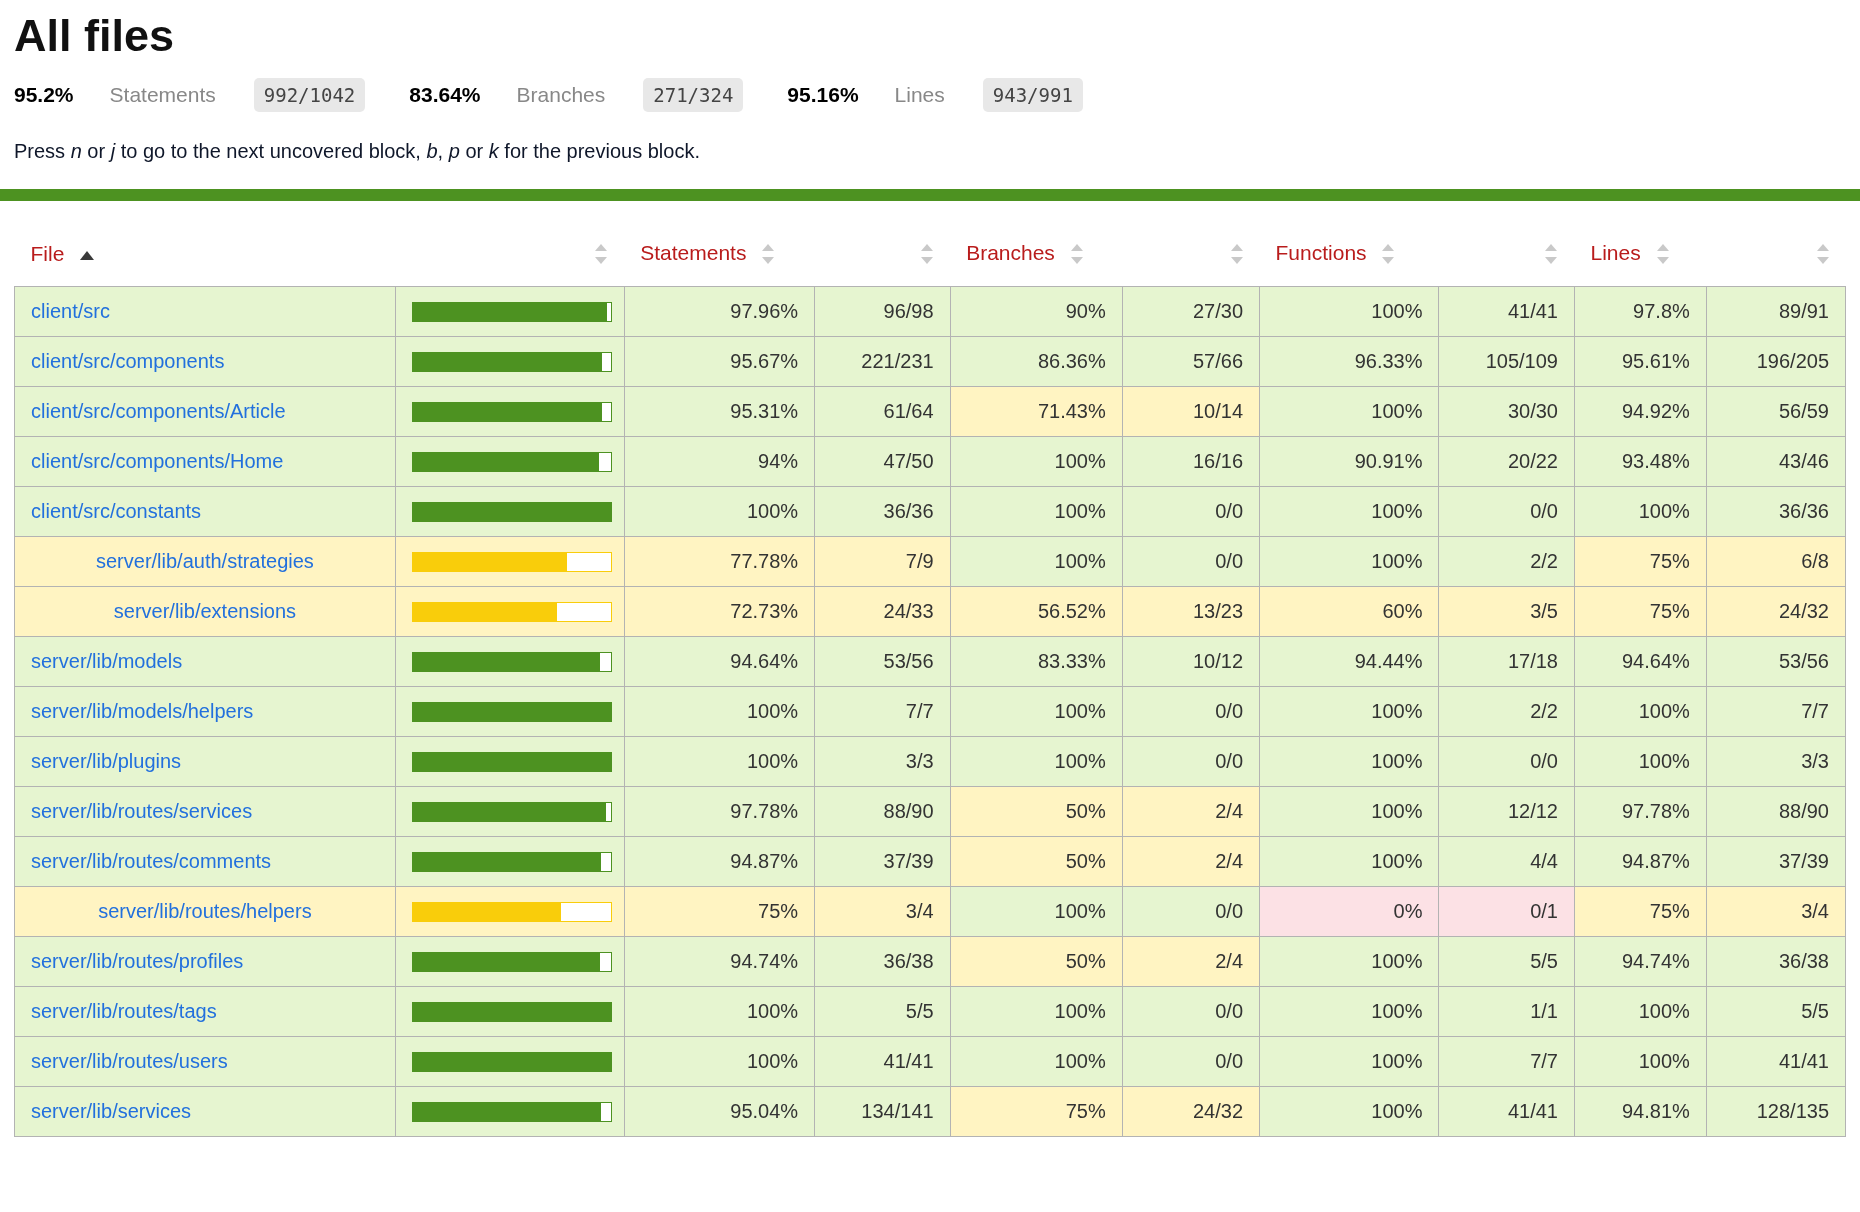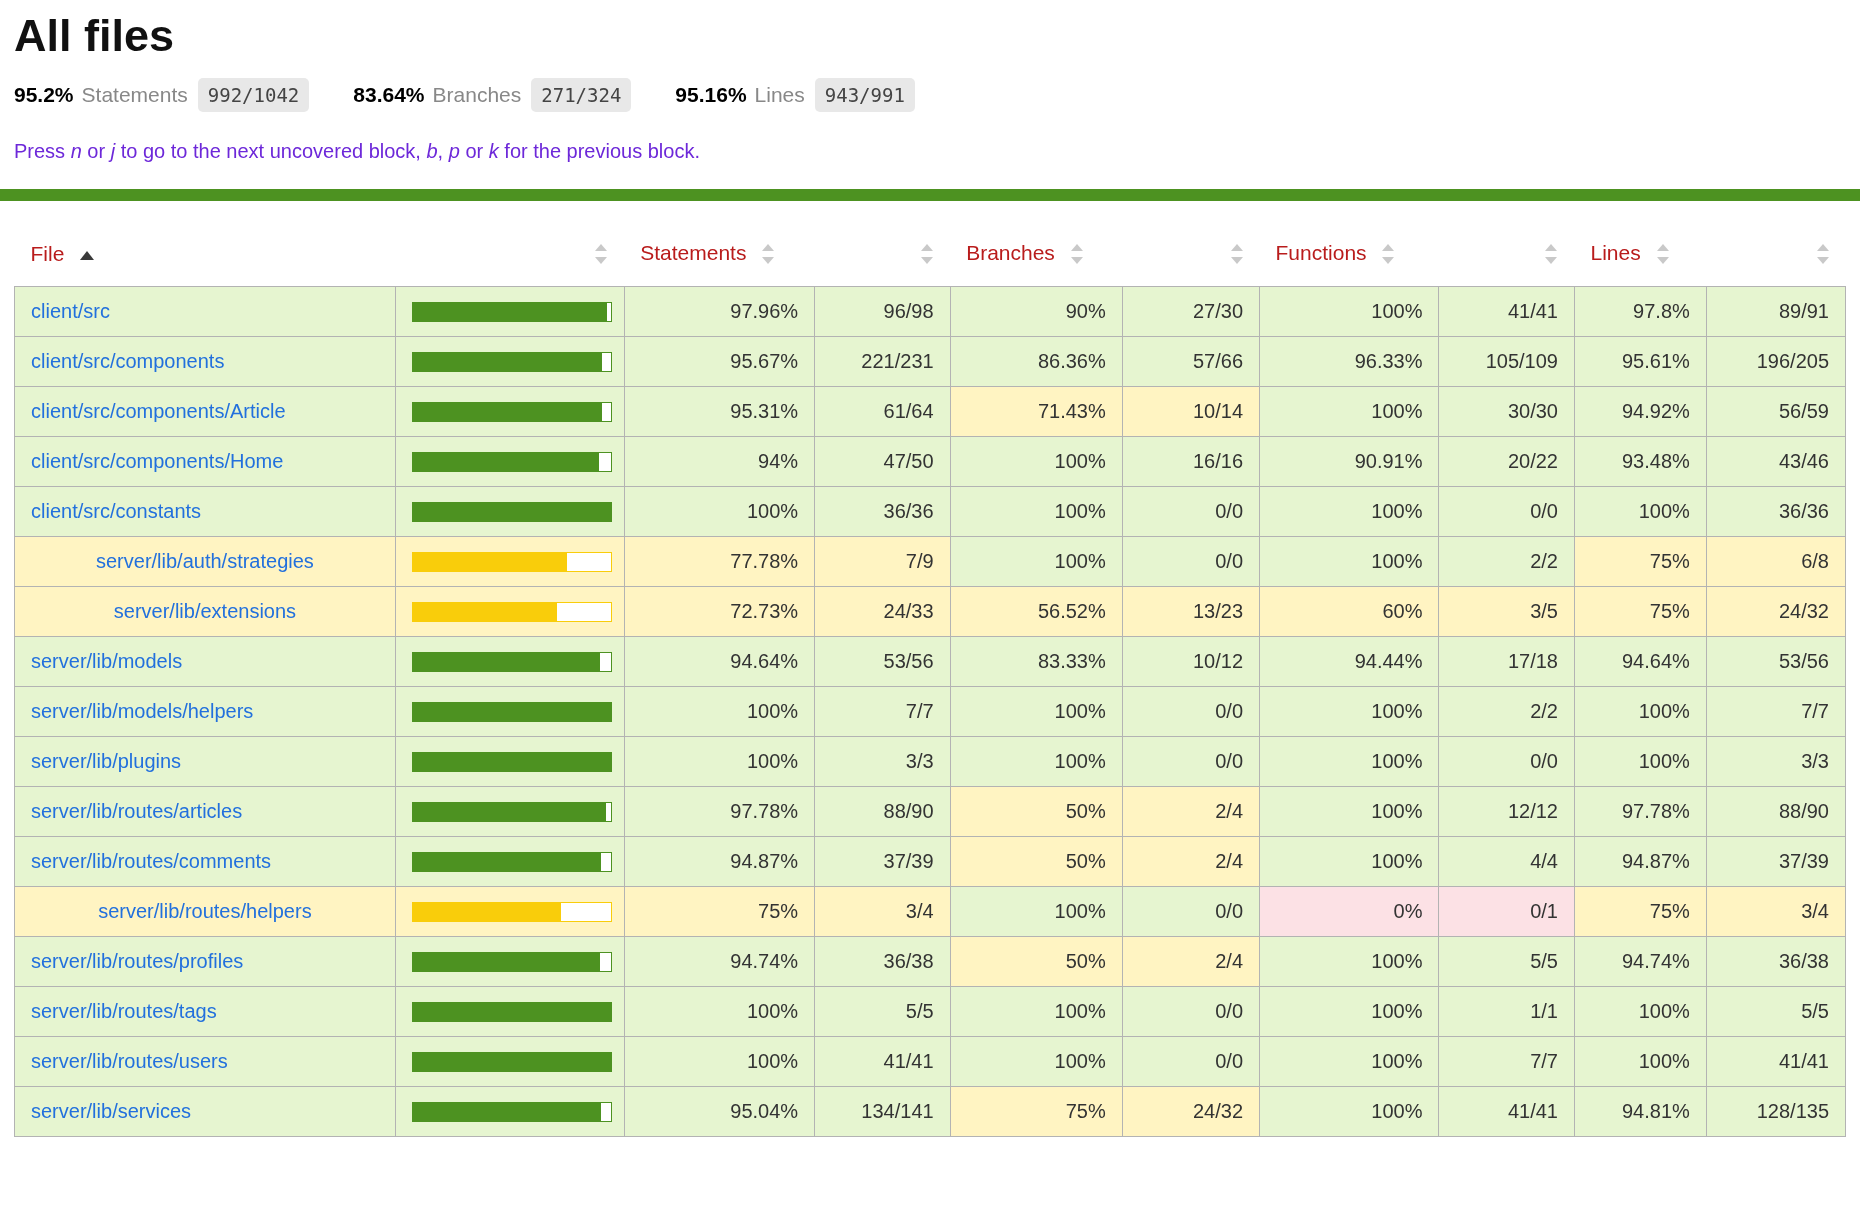--- a/index.html
+++ b/index.html
@@ -9,27 +9,27 @@
   }
   *{box-sizing:border-box;}
   html,body{margin:0;padding:0;background:#fff;
     font-family:"Liberation Sans","DejaVu Sans",sans-serif;color:#333;}
   .page{width:1860px;}
   .pad{padding:0 14px;}
 
   
   h1{font-size:45px;font-weight:700;color:#111;margin:10px 0 16px;}
   .summary{font-size:21px;display:flex;align-items:center;flex-wrap:wrap;}
-  .metric{margin-right:44px;display:flex;align-items:center;}
+  .metric{margin-right:44px;display:flex;align-items:center;gap:28px;}
   .metric .pct-strong{font-weight:700;color:#000;margin-right:8px;}
   .metric .quiet{color:#888;margin-right:10px;}
   .fraction{font-family:"DejaVu Sans Mono","Liberation Mono",monospace;
     font-size:19px;color:#444;background:#e8e8e8;border-radius:5px;
     padding:6px 10px;display:inline-block;}
-  .hint{font-size:20px;color:#6d28d9;margin:28px 0 26px;}
+  .hint{font-size:20px;color:#0f172a;margin:28px 0 26px;}
   .hint em{font-style:italic;}
 
   .status-line{height:12px;width:100%;background:var(--status-line);}
 
   
   table{border-collapse:collapse;width:100%;margin-top:24px;table-layout:fixed;}
   col.c-file{width:20.8%;} col.c-pic{width:12.5%;}
   col.c-st-pct{width:10.4%;} col.c-st-abs{width:7.4%;}
   col.c-br-pct{width:9.4%;} col.c-br-abs{width:7.5%;}
   col.c-fn-pct{width:9.8%;} col.c-fn-abs{width:7.4%;}
@@ -348,21 +348,21 @@
     <td class="pct m-branches high">100%</td>
     <td class="abs m-branches-abs high">0/0</td>
     <td class="pct m-functions high">100%</td>
     <td class="abs m-functions-abs high">0/0</td>
     <td class="pct m-lines high">100%</td>
     <td class="abs m-lines-abs high">3/3</td>
   </tr>
 
   <tr>
     <td class="file-cell high">
-      <a href="#" class="file-link">server/lib/routes/articles</a>
+      <a href="#" class="file-link">server/lib/routes/services</a>
     </td>
     <td class="pic-cell high">
       <div class="chart lv-high">
         <div class="cover-fill" style="width: 97.78%;"></div>
         <div class="cover-empty" style="width: 2.22%;"></div>
       </div>
     </td>
     <td class="pct m-statements high">97.78%</td>
     <td class="abs m-statements-abs high">88/90</td>
     <td class="pct m-branches medium">50%</td>

